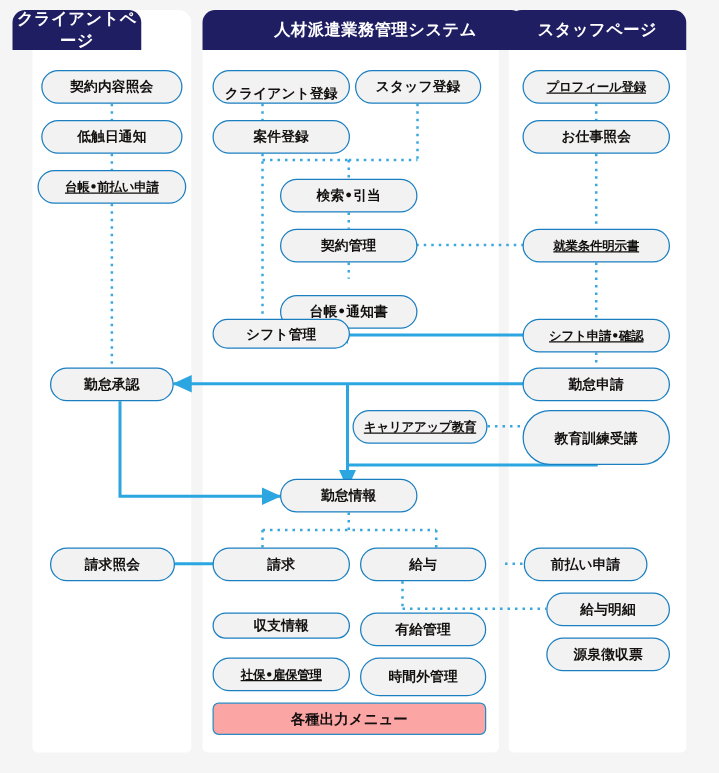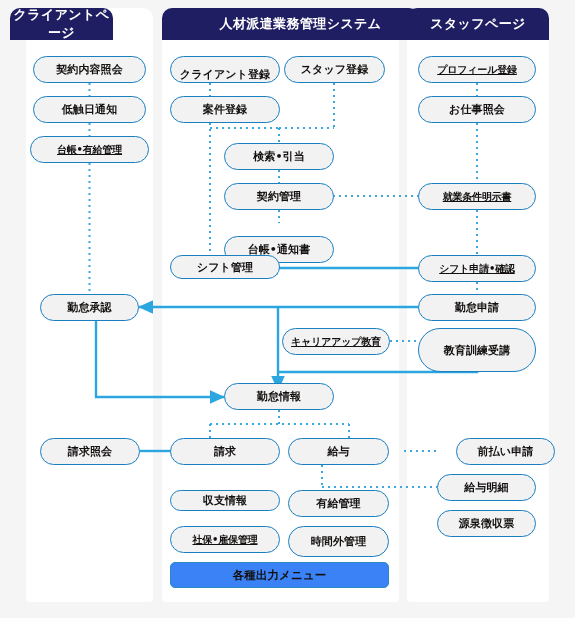--- a/index.html
+++ b/index.html
@@ -42,21 +42,21 @@
     color:#13100f;
     font-size:11px;
     font-weight:bold;
     letter-spacing:.1px;
     display:flex;
     align-items:center;
     justify-content:center;
     white-space:nowrap;
   }
   .node.highlight{
-    background:#3b82f6;
+    background:#fca5a5;
     border:1.6px solid #2a8ac4;
     border-radius:5px;
     font-size:11.5px;
   }
   .node.tight{font-size:10px;letter-spacing:-.2px;text-decoration:underline;}
 </style>
 </head>
 <body>
 
 <div id="stage">
@@ -138,21 +138,21 @@
     </g>
   </svg>
 
   <div class="node" style="left:33px;top:56px;width:113px;height:27px;text-align:right;">
     <span>契約内容照会</span>
   </div>
   <div class="node" style="left:33px;top:96px;width:113px;height:27px;">
     <span>低触日通知</span>
   </div>
   <div class="node tight" style="left:30px;top:136px;width:119px;height:27px;">
-    <span>台帳•有給管理</span>
+    <span>台帳•前払い申請</span>
   </div>
   <div class="node" style="left:40px;top:294px;width:99px;height:27px;">
     <span>勤怠承認</span>
   </div>
   <div class="node" style="left:40px;top:438px;width:100px;height:27px;">
     <span>請求照会</span>
   </div>
 
   <div class="node" style="left:170px;top:56px;width:110px;height:27px;align-items:flex-end;">
     <span>クライアント登録</span>
@@ -214,21 +214,21 @@
   </div>
   <div class="node" style="left:418px;top:294px;width:118px;height:27px;">
     <span>勤怠申請</span>
   </div>
   <div class="node tight" style="left:418px;top:255px;width:118px;height:27px;">
     <span>シフト申請•確認</span>
   </div>
   <div class="node" style="left:418px;top:328px;width:118px;height:44px;text-align:center;">
     <span>教育訓練受講</span>
   </div>
-  <div class="node" style="left:456px;top:438px;width:99px;height:27px;">
+  <div class="node" style="left:419px;top:438px;width:99px;height:27px;">
     <span>前払い申請</span>
   </div>
   <div class="node" style="left:437px;top:474px;width:99px;height:27px;">
     <span>給与明細</span>
   </div>
   <div class="node" style="left:437px;top:510px;width:99px;height:27px;">
     <span>源泉徴収票</span>
   </div>
 
 </div>

